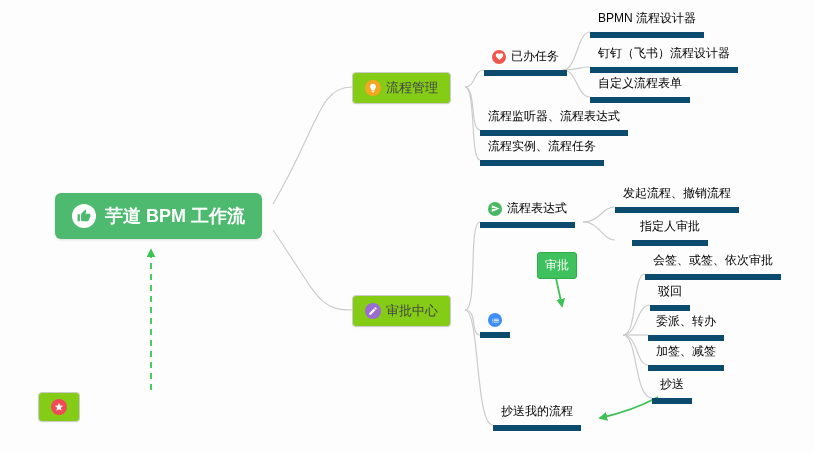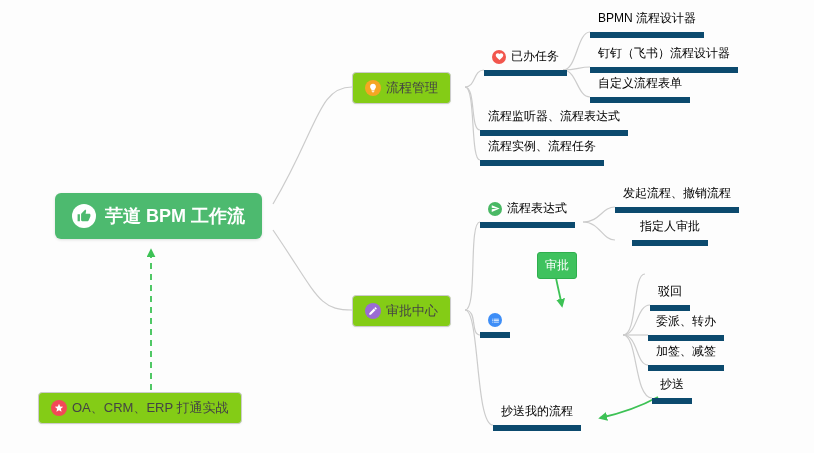--- a/index.html
+++ b/index.html
@@ -134,20 +134,23 @@
   </div>
 
   <div class="node leaf" style="left:480px;top:311px;">
     <span class="icircle i14 c-blue">
       <svg width="9" height="9" viewBox="0 0 24 24" fill="#fff">
           <path d="M3 13h2v-2H3v2zm0 4h2v-2H3v2zm0-8h2V7H3v2zm4 4h14v-2H7v2zm0 4h14v-2H7v2zM7 7v2h14V7H7z"></path>
         </svg>
     </span>
   </div>
 
+  <div class="node leaf" style="left:645px;top:250px;">
+    <span>会签、或签、依次审批</span>
+  </div>
   <div class="node leaf" style="left:650px;top:281px;">
     <span>驳回</span>
   </div>
   <div class="node leaf" style="left:648px;top:311px;justify-content:flex-end;">
     <span>委派、转办</span>
   </div>
   <div class="node leaf" style="left:648px;top:341px;">
     <span>加签、减签</span>
   </div>
   <div class="node leaf" style="left:652px;top:374px;">
@@ -157,16 +160,15 @@
   <div class="node leaf" style="left:493px;top:401px;">
     <span>抄送我的流程</span>
   </div>
 
   <div class="node box" style="left:38px;top:392px;">
     <span class="icircle i16 c-star">
       <svg width="10" height="10" viewBox="0 0 24 24" fill="#fff">
           <path d="M12 17.27L18.18 21l-1.64-7.03L22 9.24l-7.19-.61L12 2 9.19 8.63 2 9.24l5.46 4.73L5.82 21z"></path>
         </svg>
     </span>
-    <span>OA、CRM、ERP 打通实战</span>
   </div>
 
 </div>
 
 </body></html>

